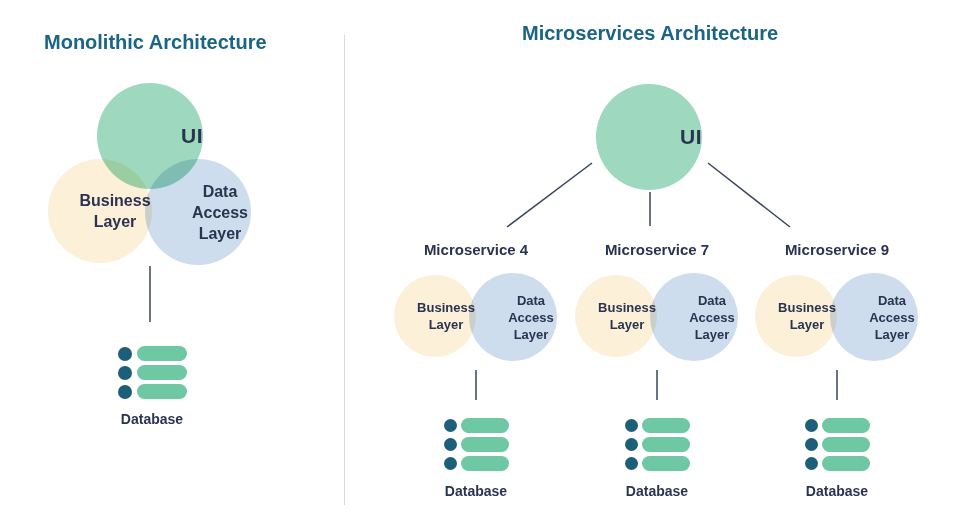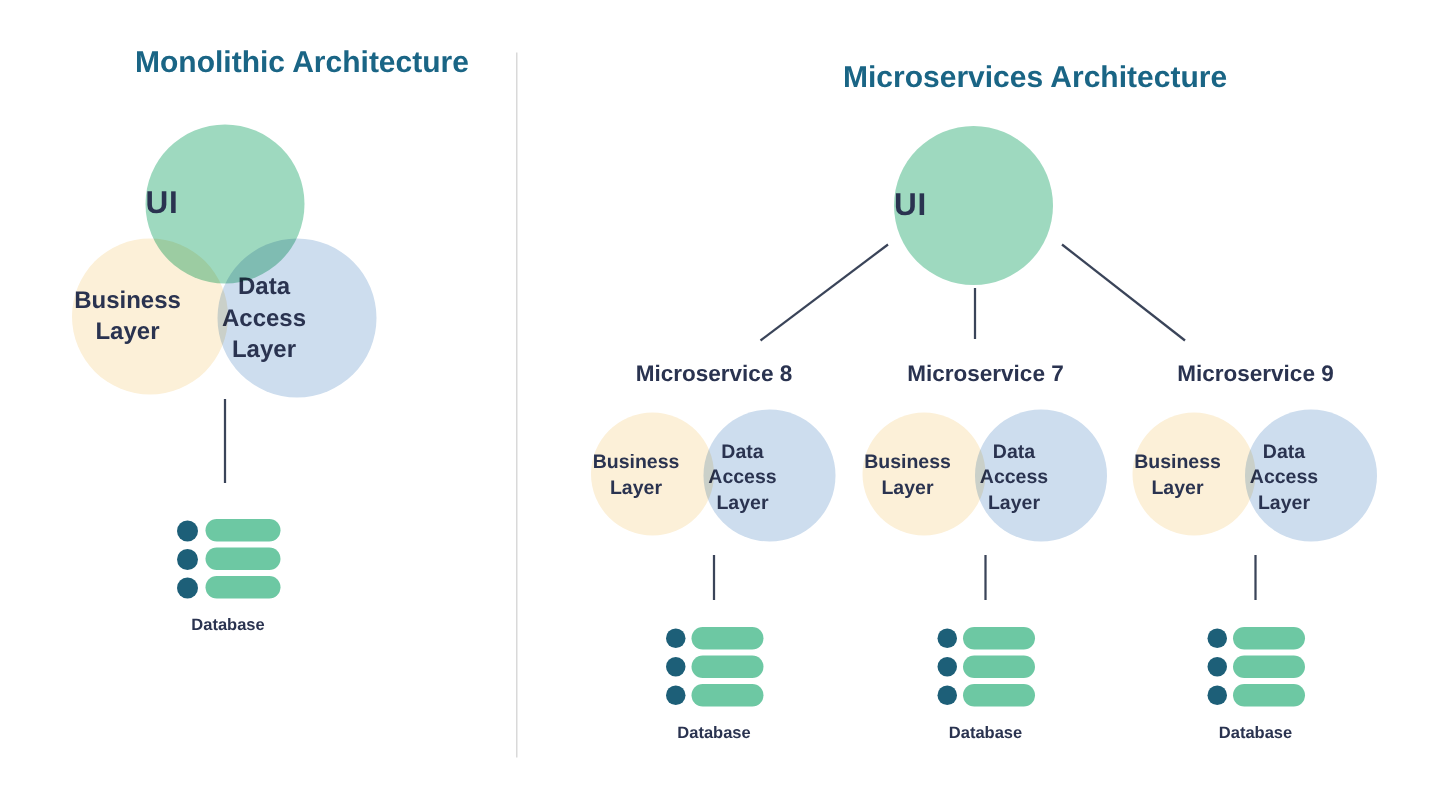--- a/index.html
+++ b/index.html
@@ -5,58 +5,58 @@
   :root{
     --title:#1a6585; --text-dark:#2a3350;
     --circle-green:#9ed9bf; --circle-yellow:#fcf0d8; --circle-blue:#cdddee;
     --db-dot:#1d5f78; --db-pill:#6dc8a3; --line:#3a4459; --divider:#d9d9d9;
   }
   html,body{margin:0;padding:0;background:#fff;}
   body{width:960px;height:530px;position:relative;overflow:hidden;
        font-family:"Liberation Sans",sans-serif;color:var(--text-dark);}
   .title{position:absolute;font-size:20px;font-weight:700;color:var(--title);white-space:nowrap;}
   .circle{position:absolute;border-radius:50%;mix-blend-mode:multiply;
-          display:flex;align-items:center;justify-content:flex-start;text-align:center;}
+          display:flex;align-items:center;justify-content:flex-end;text-align:center;}
   .circle .lbl{color:var(--text-dark);font-weight:700;}
   .ui-lbl{font-size:21px;letter-spacing:.5px;}
   .venn-lbl{font-size:16px;line-height:21px;width:74px;}
   .ms-circle-lbl{font-size:13px;line-height:17px;}
   .ms-label{position:absolute;width:180px;text-align:center;font-size:15px;
             font-weight:700;color:var(--text-dark);}
   .connectors{position:absolute;left:0;top:0;width:960px;height:530px;}
   .connectors line{stroke:var(--line);stroke-width:1.5;}
   .divider{position:absolute;left:344px;top:35px;width:1px;height:470px;background:var(--divider);}
   .db-icon{position:absolute;display:flex;flex-direction:column;gap:4px;}
   .db-row{display:flex;align-items:center;}
   .db-dot{border-radius:50%;background:var(--db-dot);flex:0 0 auto;}
   .db-pill{border-radius:9px;background:var(--db-pill);}
   .db-lg .db-dot{width:14px;height:14px;margin-right:5px;}
   .db-lg .db-pill{width:50px;height:15px;}
   .db-sm .db-dot{width:13px;height:13px;margin-right:4px;}
   .db-sm .db-pill{width:48px;height:15px;}
-  .db-label{position:absolute;width:100px;text-align:center;font-size:11px;
+  .db-label{position:absolute;width:100px;text-align:center;font-size:14px;
             font-weight:700;color:var(--text-dark);}
 </style>
 </head>
 <body>
 
 <svg class="connectors" width="960" height="530" viewBox="0 0 960 530" aria-hidden="true">
   <line x1="150" y1="266" x2="150" y2="322"></line>
   <line x1="592" y1="163" x2="507" y2="227"></line>
   <line x1="650" y1="192" x2="650" y2="226"></line>
   <line x1="708" y1="163" x2="790" y2="227"></line>
   <line x1="476" y1="370" x2="476" y2="400"></line>
   <line x1="657" y1="370" x2="657" y2="400"></line>
   <line x1="837" y1="370" x2="837" y2="400"></line>
 </svg>
 
 <div class="divider"></div>
 
 <div>
-  <div class="title" style="left:44px;top:31px;margin-left:46px;">Monolithic Architecture</div>
+  <div class="title" style="left:44px;top:31px;">Monolithic Architecture</div>
 
   <div class="circle" style="left:97px;top:83px;width:106px;height:106px;background:var(--circle-green);">
     <span class="lbl ui-lbl">UI</span>
   </div>
   <div class="circle" style="left:48px;top:159px;width:104px;height:104px;background:var(--circle-yellow);">
     <span class="lbl venn-lbl">Business Layer</span>
   </div>
   <div class="circle" style="left:145px;top:159px;width:106px;height:106px;background:var(--circle-blue);">
     <span class="lbl venn-lbl" style="width:62px;">Data Access Layer</span>
   </div>
@@ -72,28 +72,28 @@
       </div>
     <div class="db-row">
         <span class="db-dot"></span>
         <span class="db-pill"></span>
       </div>
   </div>
   <div class="db-label" style="left:102px;top:411px;">Database</div>
 </div>
 
 <div>
-  <div class="title" style="left:522px;top:41px;margin-left:40px;">Microservices Architecture</div>
+  <div class="title" style="left:522px;top:22px;">Microservices Architecture</div>
 
   <div class="circle" style="left:596px;top:84px;width:106px;height:106px;background:var(--circle-green);">
     <span class="lbl ui-lbl">UI</span>
   </div>
 
   <div>
-    <div class="ms-label" style="left:386px;top:241px;">Microservice 8</div>
+    <div class="ms-label" style="left:386px;top:241px;">Microservice 4</div>
     <div class="circle" style="left:394px;top:275px;width:82px;height:82px;background:var(--circle-yellow);">
       <span class="lbl ms-circle-lbl" style="width:60px;">Business Layer</span>
     </div>
     <div class="circle" style="left:469px;top:273px;width:88px;height:88px;background:var(--circle-blue);">
       <span class="lbl ms-circle-lbl" style="width:52px;">Data Access Layer</span>
     </div>
     <div class="db-icon db-sm" style="left:444px;top:418px;">
       <div class="db-row">
           <span class="db-dot"></span>
           <span class="db-pill"></span>

